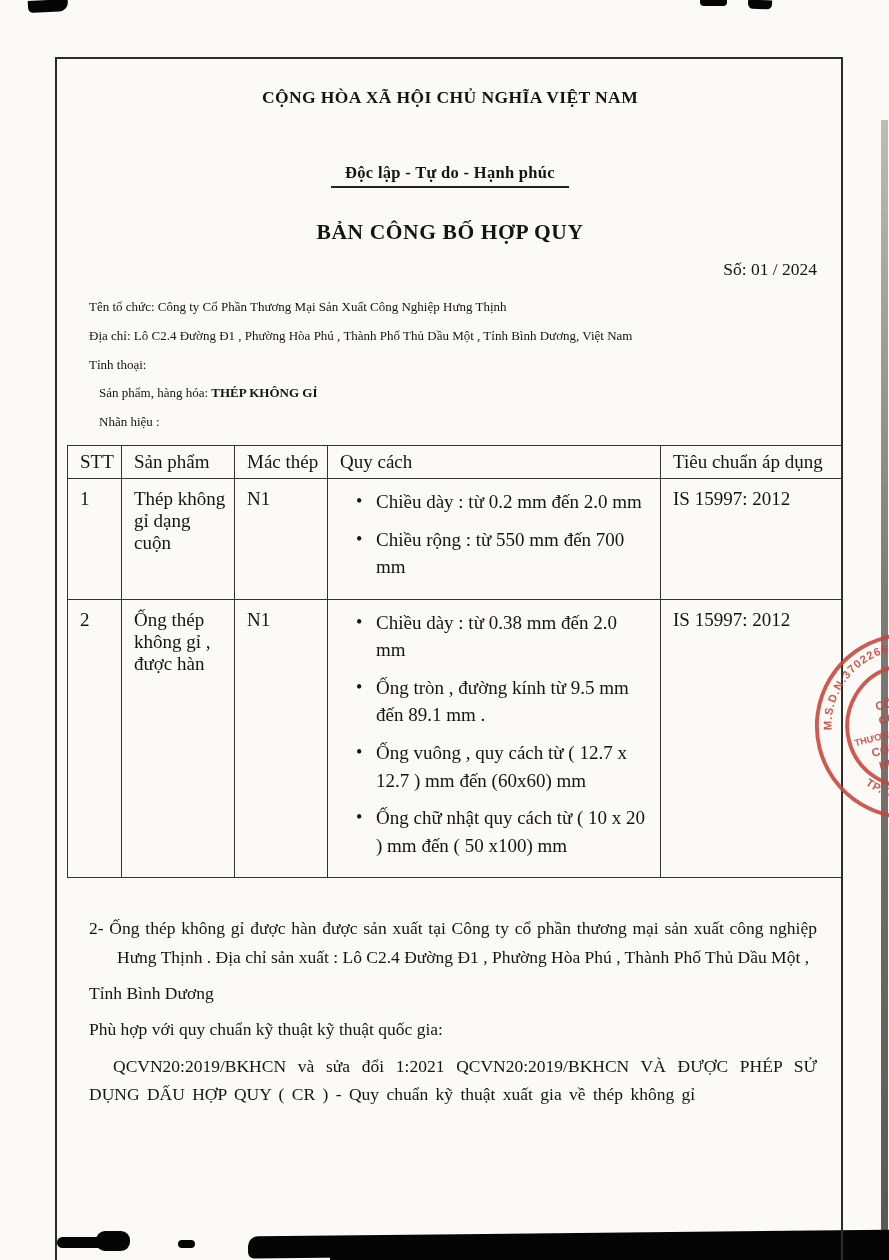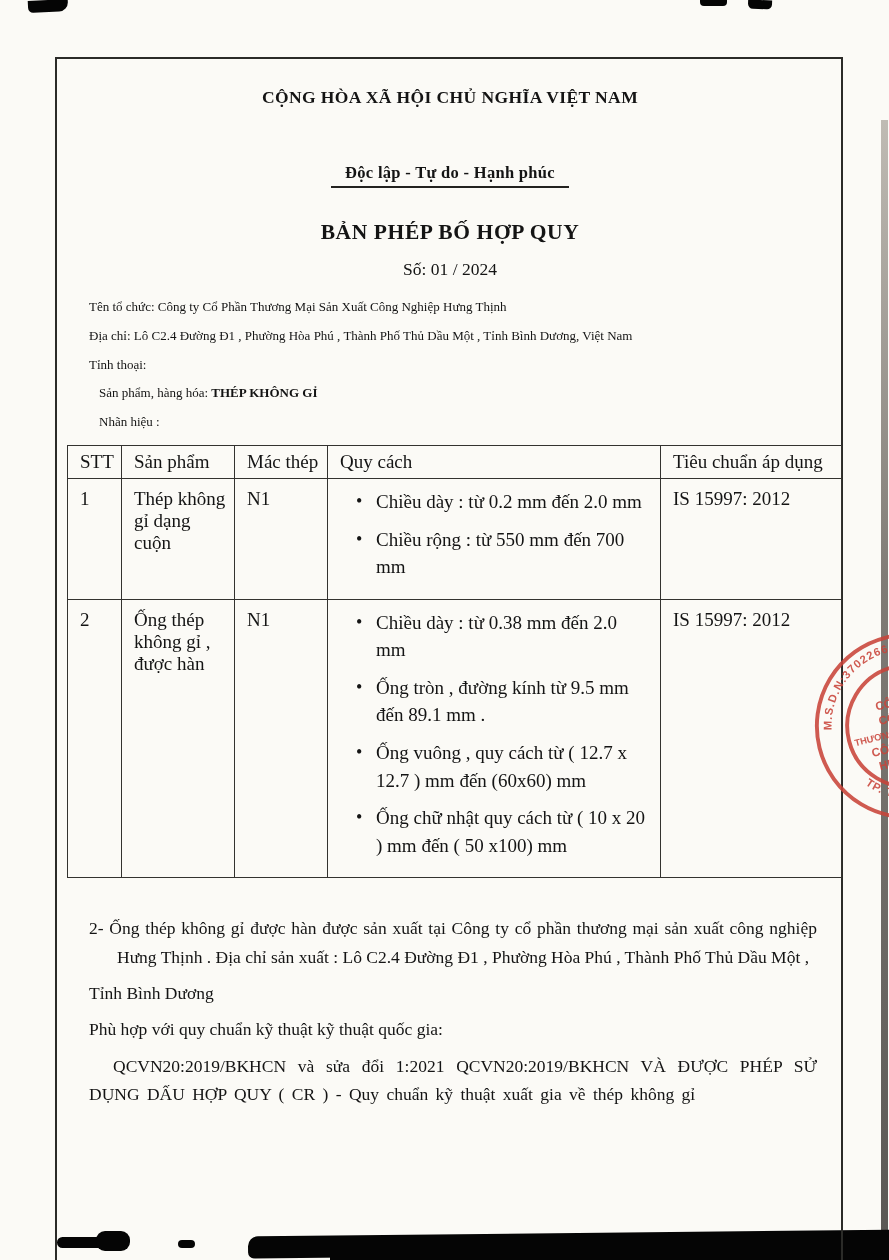--- a/index.html
+++ b/index.html
@@ -22,21 +22,21 @@
     border:2px solid #2b2b28;box-sizing:border-box;
     padding:24px 24px 10px 26px;background:transparent;
   }
 
   .center{text-align:center;}
   .national-title{font-size:17.5px;font-weight:bold;letter-spacing:.4px;margin:4px 0 7px 0;}
   .motto-wrap{text-align:center;margin:0 0 2px 0;}
   .motto{display:inline-block;font-size:16.5px;font-weight:bold;
     border-bottom:2px solid #23221f;padding:0 14px 3px 14px;letter-spacing:.3px;margin-top:48px;}
   .doc-title{font-size:21.5px;font-weight:bold;letter-spacing:.6px;margin:32px 0 0 0;}
-  .doc-number{font-size:17.5px;margin:14px 0 0 0;}
+  .doc-number{font-size:17.5px;margin:14px 0 0 0;text-align:right;}
 
   .info{margin:16px 0 0 6px;font-size:13px;line-height:1.68;}
   .info p{margin:0 0 7px 0;}
   .indent-sm{margin-left:10px !important;}
   .bold{font-weight:bold;}
 
   table.spec{
     border-collapse:collapse;margin:12px 0 0 -16px;
     width:774px;table-layout:fixed;font-size:19px;
   }
@@ -81,21 +81,21 @@
   <div class="artifact" style="left:96px;top:1231px;width:34px;height:20px;border-radius:9px;"></div>
   <div class="artifact" style="left:178px;top:1240px;width:17px;height:8px;border-radius:4px;"></div>
 
   <div class="doc-border">
 
     <div class="national-title center">CỘNG HÒA XÃ HỘI CHỦ NGHĨA VIỆT NAM</div>
     <div class="motto-wrap">
       <span class="motto">Độc lập - Tự do - Hạnh phúc</span>
     </div>
 
-    <div class="doc-title center">BẢN PHÉP BỐ HỢP QUY</div>
+    <div class="doc-title center">BẢN CÔNG BỐ HỢP QUY</div>
     <div class="doc-number center">Số: 01 / 2024</div>
 
     <div class="info">
       <p>Tên tổ chức: Công ty Cổ Phần Thương Mại Sản Xuất Công Nghiệp Hưng Thịnh</p>
       <p>Địa chỉ: Lô C2.4 Đường Đ1 , Phường Hòa Phú , Thành Phố Thủ Dầu Một , Tỉnh Bình Dương, Việt Nam</p>
       <p>Tỉnh thoại:</p>
       <p class="indent-sm"><span>Sản phẩm, hàng hóa: </span><span class="bold">THÉP KHÔNG GỈ</span></p>
       <p class="indent-sm">Nhãn hiệu :</p>
     </div>
 

